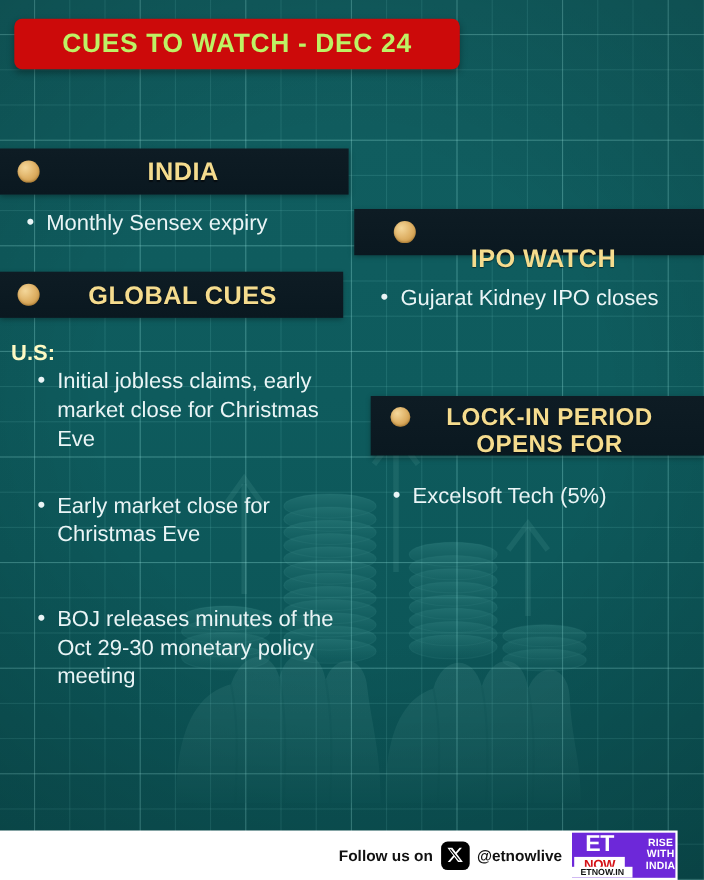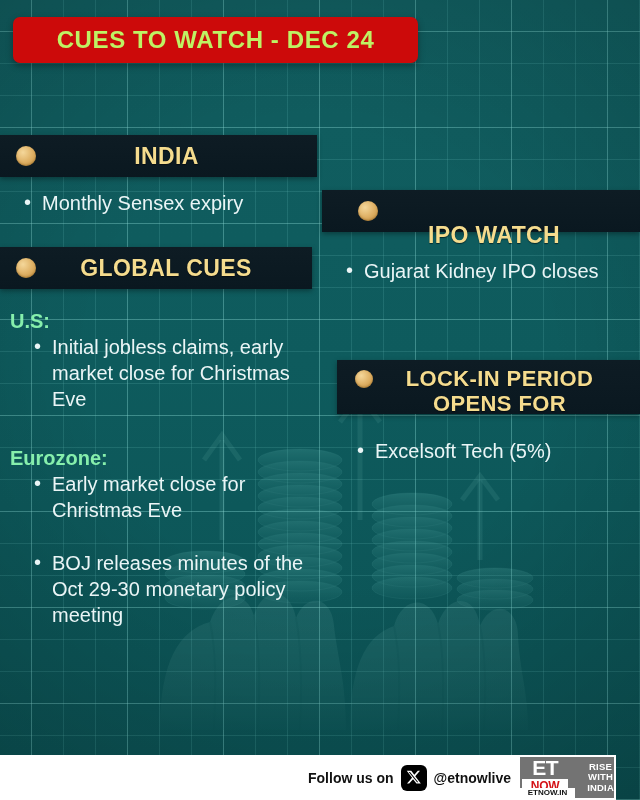--- a/index.html
+++ b/index.html
@@ -88,21 +88,21 @@
     background:#cc0a0a; border-radius:7px;
     display:flex; align-items:center; justify-content:center;
     box-shadow:0 3px 7px rgba(0,0,0,.33);
   }
   #title-banner span {
     color:#bef264; font-size:24px; font-weight:bold; letter-spacing:.6px;
   }
 
   
   .body-text { position:absolute; color:#eef6f7; }
-  .sublabel { font-size:20px; font-weight:bold; color:#86efac; margin-bottom:1px; }
+  .sublabel { font-size:20px; font-weight:bold; color:#fef9c3; margin-bottom:1px; }
   ul.pts { list-style:none; }
   ul.pts li {
     font-size:20px; line-height:1.30; color:#eaf5f6;
     position:relative; padding-left:20px; margin-bottom:1px;
   }
   ul.pts li::before {
     content:"\2022"; position:absolute; left:2px; top:-1px;
     font-size:20px; color:#eaf5f6;
   }
 
@@ -122,21 +122,21 @@
   }
   #follow-text { font-size:14px; font-weight:bold; color:#111; }
   #x-logo {
     width:26px; height:26px; background:#000; border-radius:6px;
     margin:0 7px; display:flex; align-items:center; justify-content:center;
   }
   #x-logo svg { width:15px; height:15px; fill:#fff; }
   #handle { font-size:14px; font-weight:bold; color:#111; margin-right:9px; }
 
   #et-logo {
-    width:94px; height:41px; background:#737373; display:flex;
+    width:94px; height:41px; background:#6d28d9; display:flex;
     margin-right:2px; position:relative; overflow:hidden;
   }
   #et-left { width:55px; height:100%; position:relative;
              display:flex; flex-direction:column; align-items:center;
              justify-content:flex-start; padding-top:1px; }
   #et-word { color:#fff; font-size:21px; font-weight:bold; line-height:.95;
              letter-spacing:-.5px; font-family:"Liberation Sans", sans-serif; }
   #now-box { background:#fff; width:46px; height:14px; margin-top:1px;
              display:flex; align-items:center; justify-content:center; }
   #now-word { color:#d41217; font-size:12px; font-weight:bold; line-height:1;
@@ -256,21 +256,20 @@
 </div>
 
 <div class="body-text" id="txt-us">
   <div class="sublabel">U.S:</div>
   <ul class="pts">
     <li>Initial jobless claims, early market close for Christmas Eve</li>
   </ul>
 </div>
 
 <div class="body-text" id="txt-euro">
-  <div class="sublabel">Eurozone:</div>
   <ul class="pts">
     <li>Early market close for Christmas Eve</li>
   </ul>
 </div>
 
 <div class="body-text" id="txt-japan">
   <ul class="pts">
     <li>BOJ releases minutes of the Oct 29-30 monetary policy meeting</li>
   </ul>
 </div>

